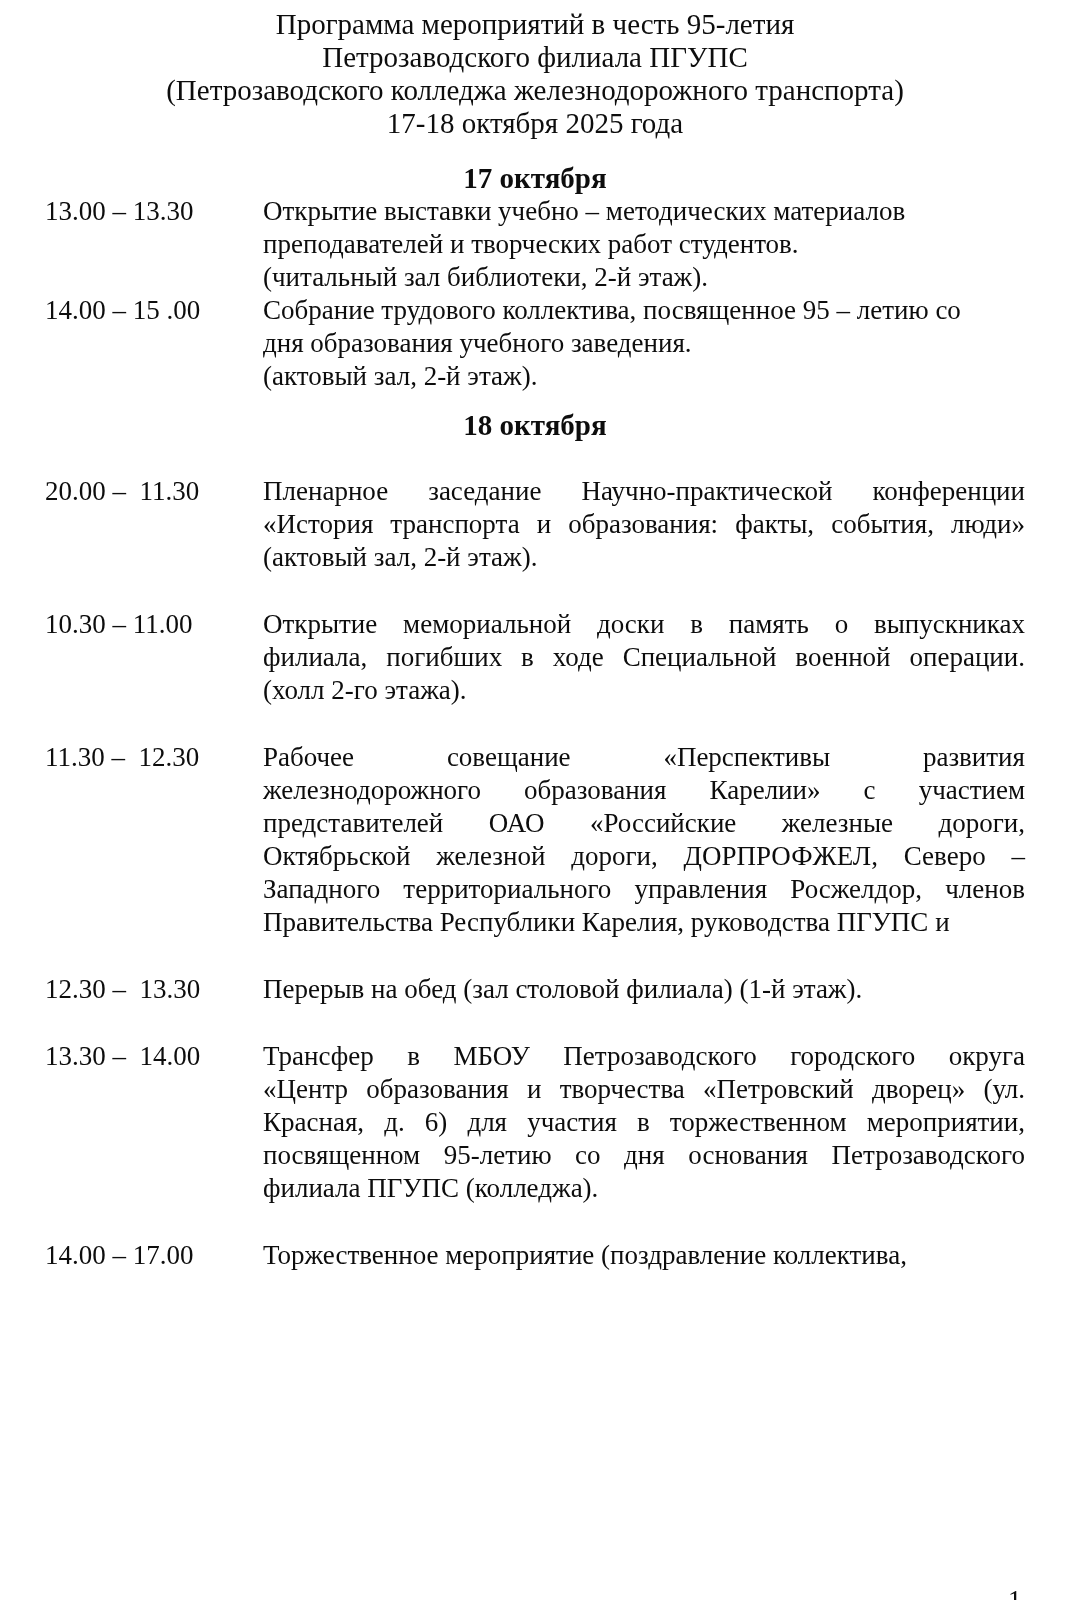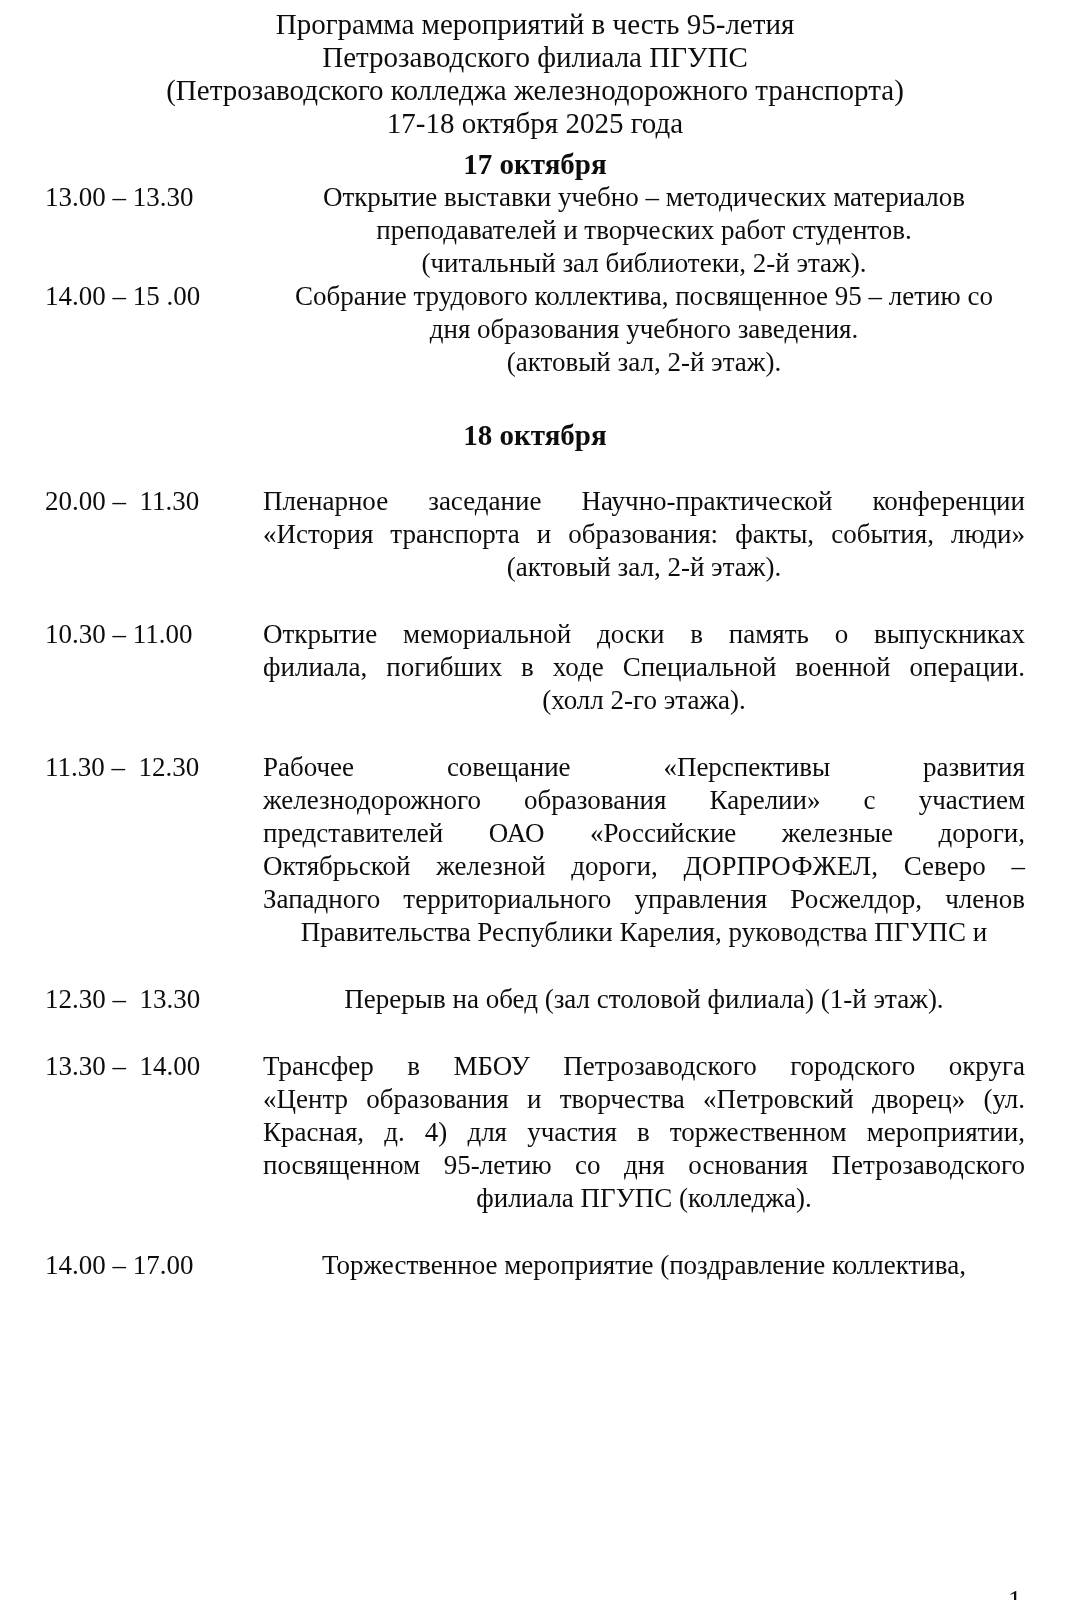--- a/index.html
+++ b/index.html
@@ -24,25 +24,25 @@
     font-weight: normal;
     text-align: center;
   }
   .section-heading {
     font-size: 29px;
     line-height: 33px;
     font-weight: bold;
     text-align: center;
   }
   #sections .section:nth-child(1) .section-heading {
-    margin-top: 8px;
+    margin-top: 22px;
     margin-bottom: 0;
   }
   #sections .section:nth-child(2) .section-heading {
-    margin-top: 40px;
+    margin-top: 16px;
     margin-bottom: 33px;
   }
   .event {
     display: flex;
     align-items: flex-start;
   }
   #sections .section:nth-child(2) .event {
     margin-bottom: 34px;
   }
   .event .time {
@@ -50,21 +50,21 @@
     font-size: 27px;
     line-height: 33px;
     white-space: pre;
   }
   .event .desc {
     flex: 1 1 auto;
     font-size: 27px;
     line-height: 33px;
   }
   .desc-line {
-    text-align: center;
+    text-align: left;
   }
   .event.justified .desc-line:not(:last-child) {
     text-align: justify;
     text-align-last: justify;
   }
   .page-number {
     position: absolute;
     left: 1008px;
     top: 1584px;
     font-size: 27px;
@@ -135,21 +135,21 @@
           <div class="time">12.30 –  13.30</div>
           <div class="desc">
             <div class="desc-line">Перерыв на обед (зал столовой филиала) (1-й этаж).</div>
           </div>
         </div>
         <div class="event justified">
           <div class="time">13.30 –  14.00</div>
           <div class="desc">
             <div class="desc-line">Трансфер в МБОУ Петрозаводского городского округа</div>
             <div class="desc-line">«Центр образования и творчества «Петровский дворец» (ул.</div>
-            <div class="desc-line">Красная, д. 4) для участия в торжественном мероприятии,</div>
+            <div class="desc-line">Красная, д. 6) для участия в торжественном мероприятии,</div>
             <div class="desc-line">посвященном 95-летию со дня основания Петрозаводского</div>
             <div class="desc-line">филиала ПГУПС (колледжа).</div>
           </div>
         </div>
         <div class="event justified">
           <div class="time">14.00 – 17.00</div>
           <div class="desc">
             <div class="desc-line">Торжественное мероприятие (поздравление коллектива,</div>
           </div>
         </div>

